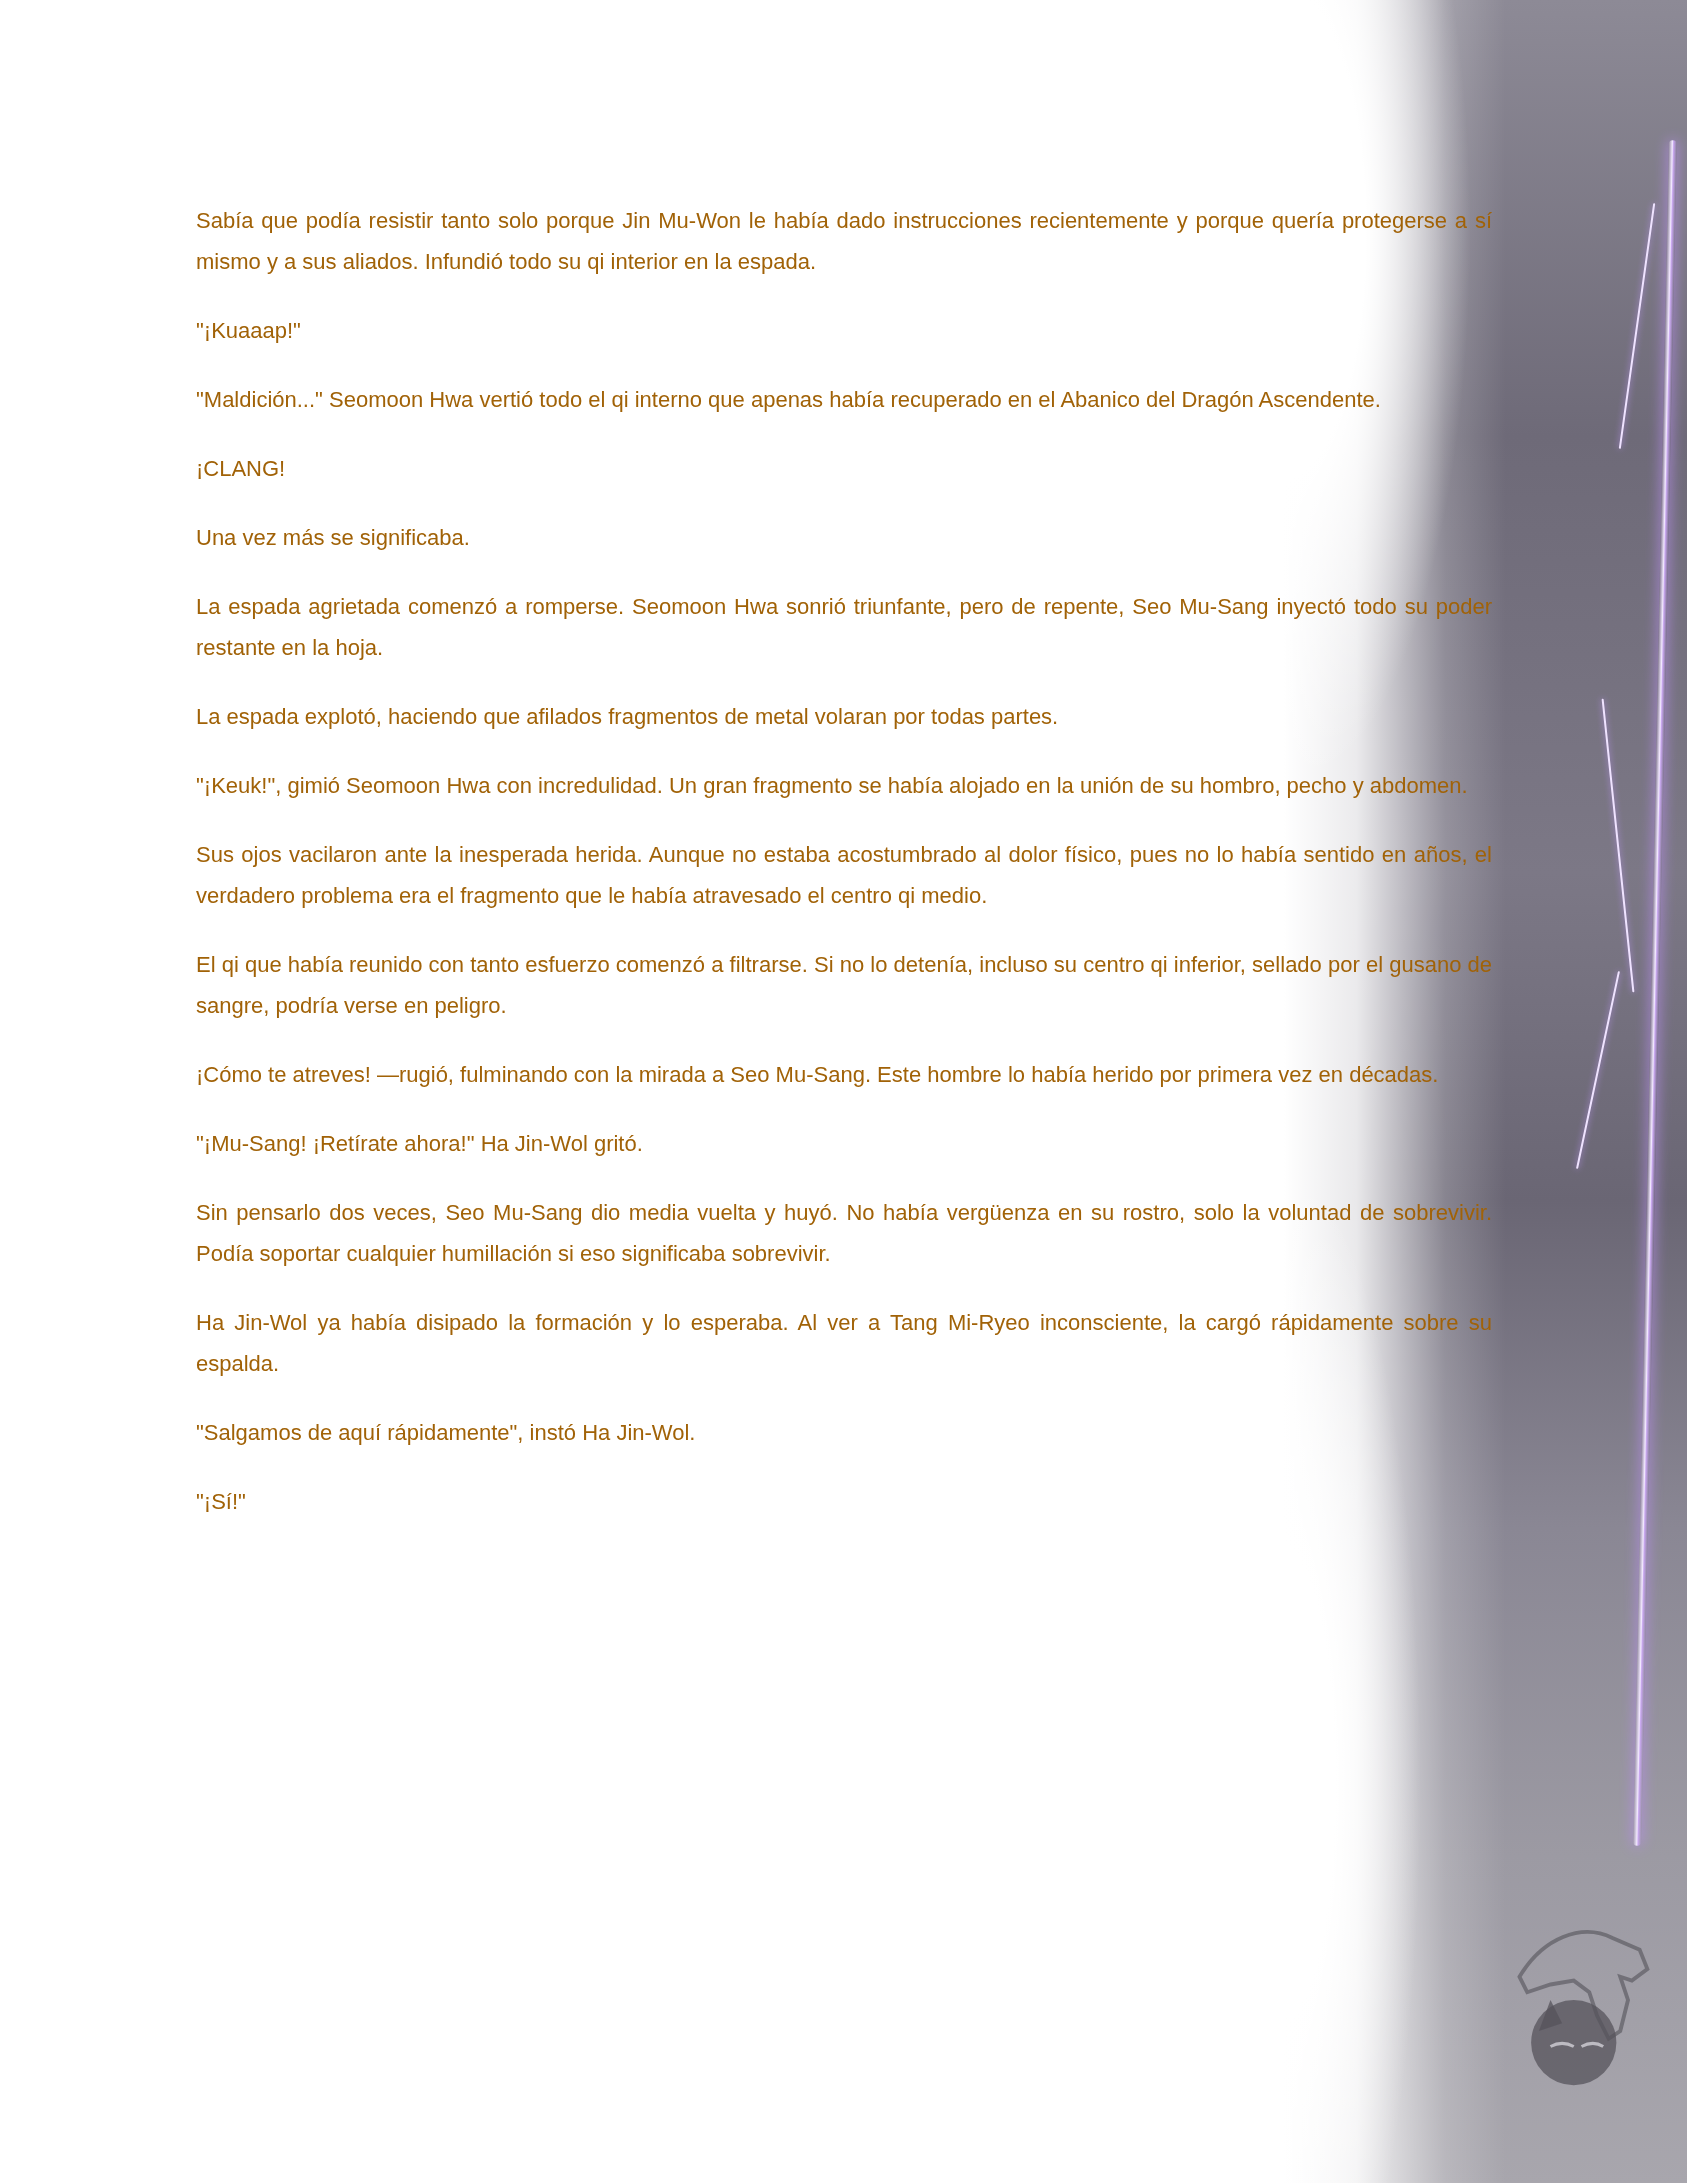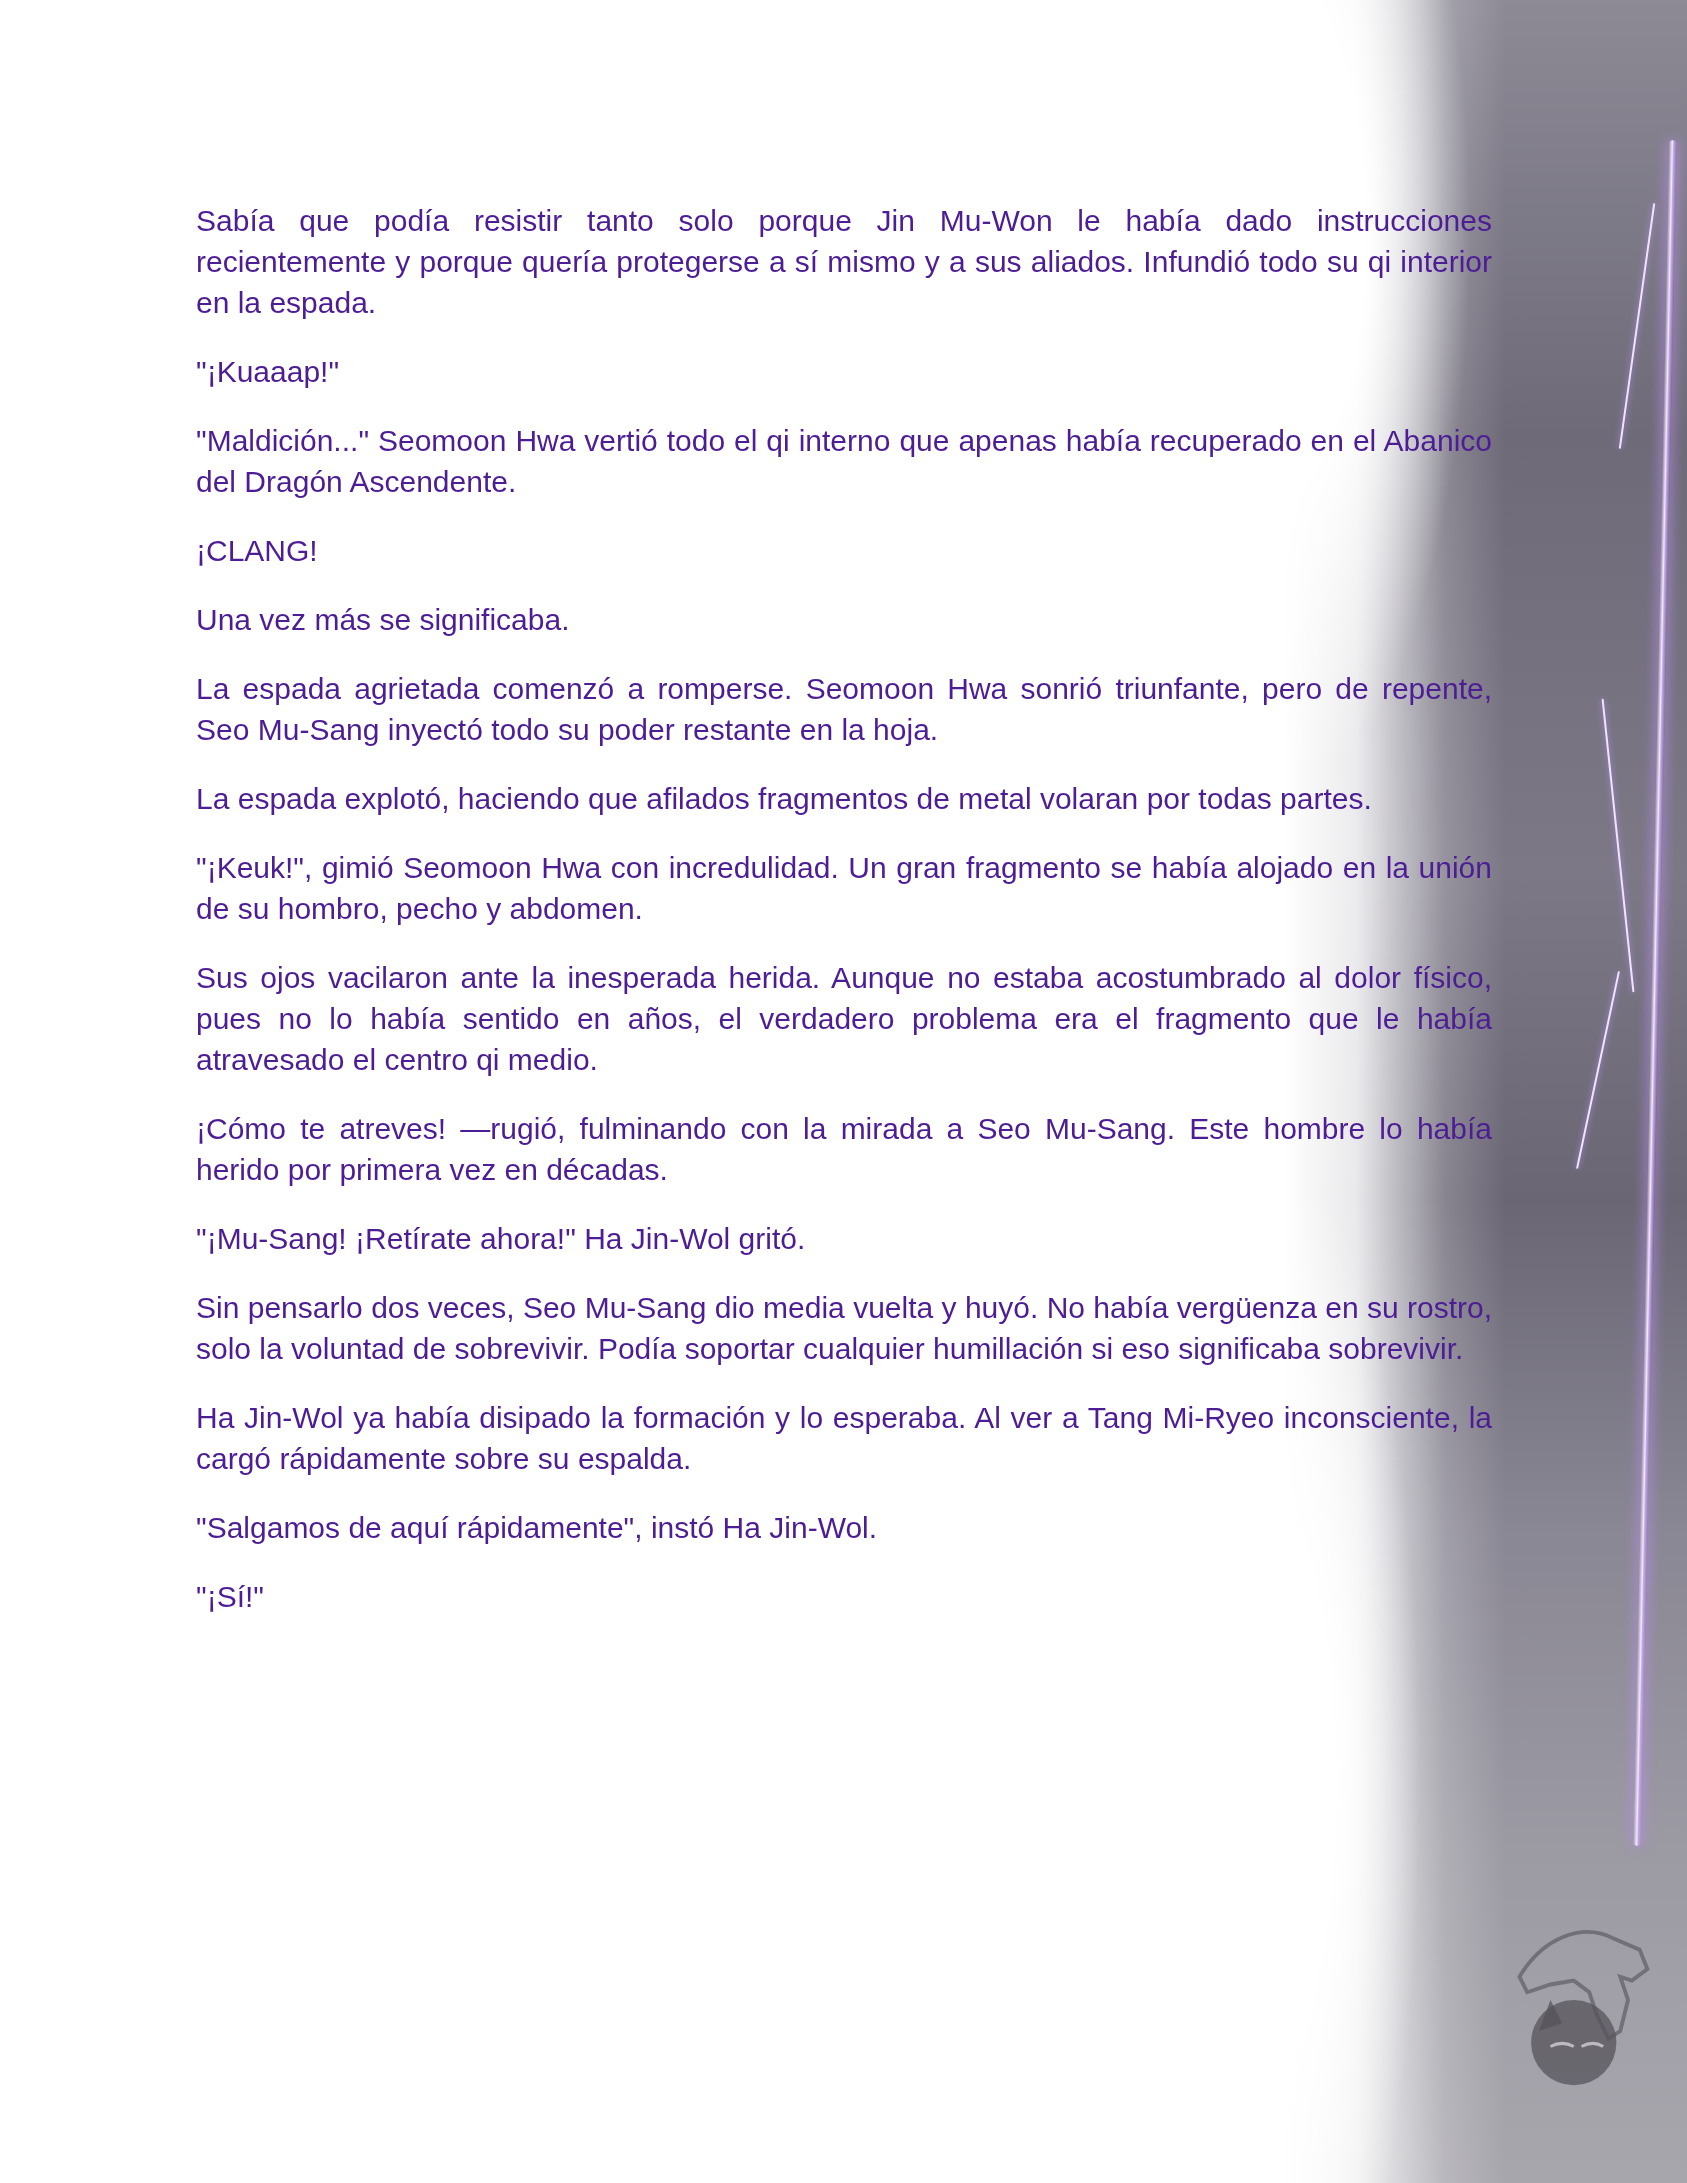--- a/index.html
+++ b/index.html
@@ -31,22 +31,22 @@
     transform: rotate(1.2deg);
   }
   .bolt {
     position: absolute; width: 2.3px; background: #efe3ff; box-shadow: 0 0 6.2px #b893ee; border-radius: 1.6px;
   }
   .emblem {
     position: absolute; left: 1504px; top: 1907px; width: 155px; height: 186px;
   }
   .content {
     position: absolute; left: 196px; top: 200px; width: 1296px;
-    color: #4c1d95;
-    font-size: 30px; line-height: 41px;
+    color: #a16207;
+    font-size: 22px; line-height: 41px;
   }
   .content p {
     margin: 0 0 28px 0; text-align: justify; text-align-last: left;
   }
 </style>
 </head>
 <body>
 
 <div class="art"></div>
 <div class="sword"></div>
@@ -67,20 +67,21 @@
 <div class="content">
   <p>Sabía que podía resistir tanto solo porque Jin Mu-Won le había dado instrucciones recientemente y porque quería protegerse a sí mismo y a sus aliados. Infundió todo su qi interior en la espada.</p>
   <p>"¡Kuaaap!"</p>
   <p>"Maldición..." Seomoon Hwa vertió todo el qi interno que apenas había recuperado en el Abanico del Dragón Ascendente.</p>
   <p>¡CLANG!</p>
   <p>Una vez más se significaba.</p>
   <p>La espada agrietada comenzó a romperse. Seomoon Hwa sonrió triunfante, pero de repente, Seo Mu-Sang inyectó todo su poder restante en la hoja.</p>
   <p>La espada explotó, haciendo que afilados fragmentos de metal volaran por todas partes.</p>
   <p>"¡Keuk!", gimió Seomoon Hwa con incredulidad. Un gran fragmento se había alojado en la unión de su hombro, pecho y abdomen.</p>
   <p>Sus ojos vacilaron ante la inesperada herida. Aunque no estaba acostumbrado al dolor físico, pues no lo había sentido en años, el verdadero problema era el fragmento que le había atravesado el centro qi medio.</p>
+  <p>El qi que había reunido con tanto esfuerzo comenzó a filtrarse. Si no lo detenía, incluso su centro qi inferior, sellado por el gusano de sangre, podría verse en peligro.</p>
   <p>¡Cómo te atreves! —rugió, fulminando con la mirada a Seo Mu-Sang. Este hombre lo había herido por primera vez en décadas.</p>
   <p>"¡Mu-Sang! ¡Retírate ahora!" Ha Jin-Wol gritó.</p>
   <p>Sin pensarlo dos veces, Seo Mu-Sang dio media vuelta y huyó. No había vergüenza en su rostro, solo la voluntad de sobrevivir. Podía soportar cualquier humillación si eso significaba sobrevivir.</p>
   <p>Ha Jin-Wol ya había disipado la formación y lo esperaba. Al ver a Tang Mi-Ryeo inconsciente, la cargó rápidamente sobre su espalda.</p>
   <p>"Salgamos de aquí rápidamente", instó Ha Jin-Wol.</p>
   <p>"¡Sí!"</p>
 </div>
 
 
 </body></html>

